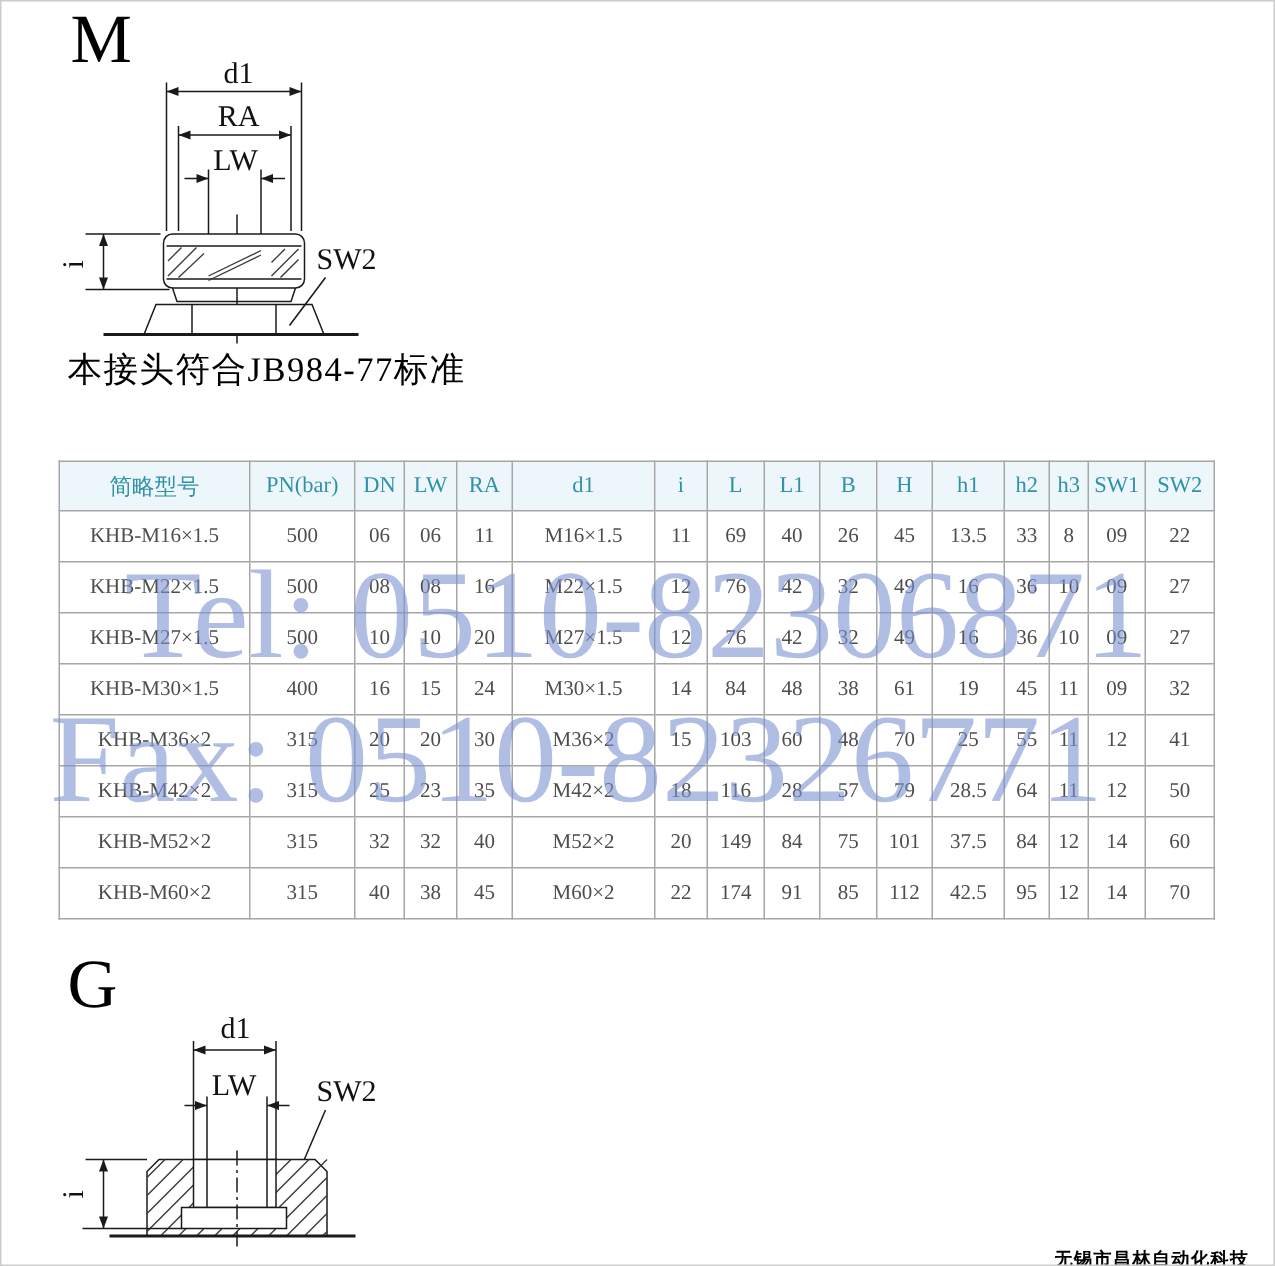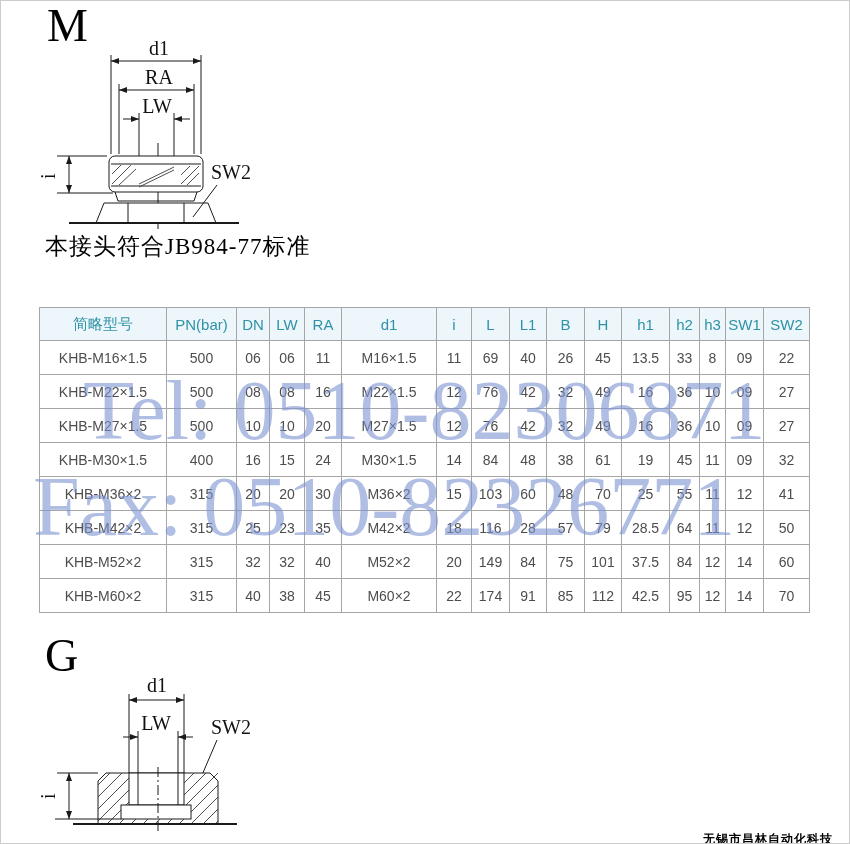--- a/index.html
+++ b/index.html
@@ -24,21 +24,21 @@
   .drawing .hatch{stroke:#3a3a3a;stroke-width:0.9;}
   .drawing .thick{stroke-width:2;}
   .drawing .dash{stroke-dasharray:10 3 2 3;}
   .note-text{
     position:absolute;font-family:"Liberation Serif",serif;
     font-size:23px;color:#000;letter-spacing:1px;white-space:nowrap;
   }
   #spec-table{
     position:absolute;left:38px;top:306px;width:666px;
     border-collapse:collapse;table-layout:fixed;
-    font-family:Liberation Sans, sans-serif;
+    font-family:Liberation Serif, serif;
   }
   #spec-table th,#spec-table td{
     border:1px solid #a6a6a6;text-align:center;vertical-align:middle;
     overflow:hidden;white-space:nowrap;padding:0 1px;
   }
   #spec-table th{
     height:32px;background:#edf7fb;color:#2f92a6;
     font-weight:normal;font-size:15px;
   }
   #spec-table td{height:33px;color:#4d4d4d;font-size:14px;background:#ffffff;}

